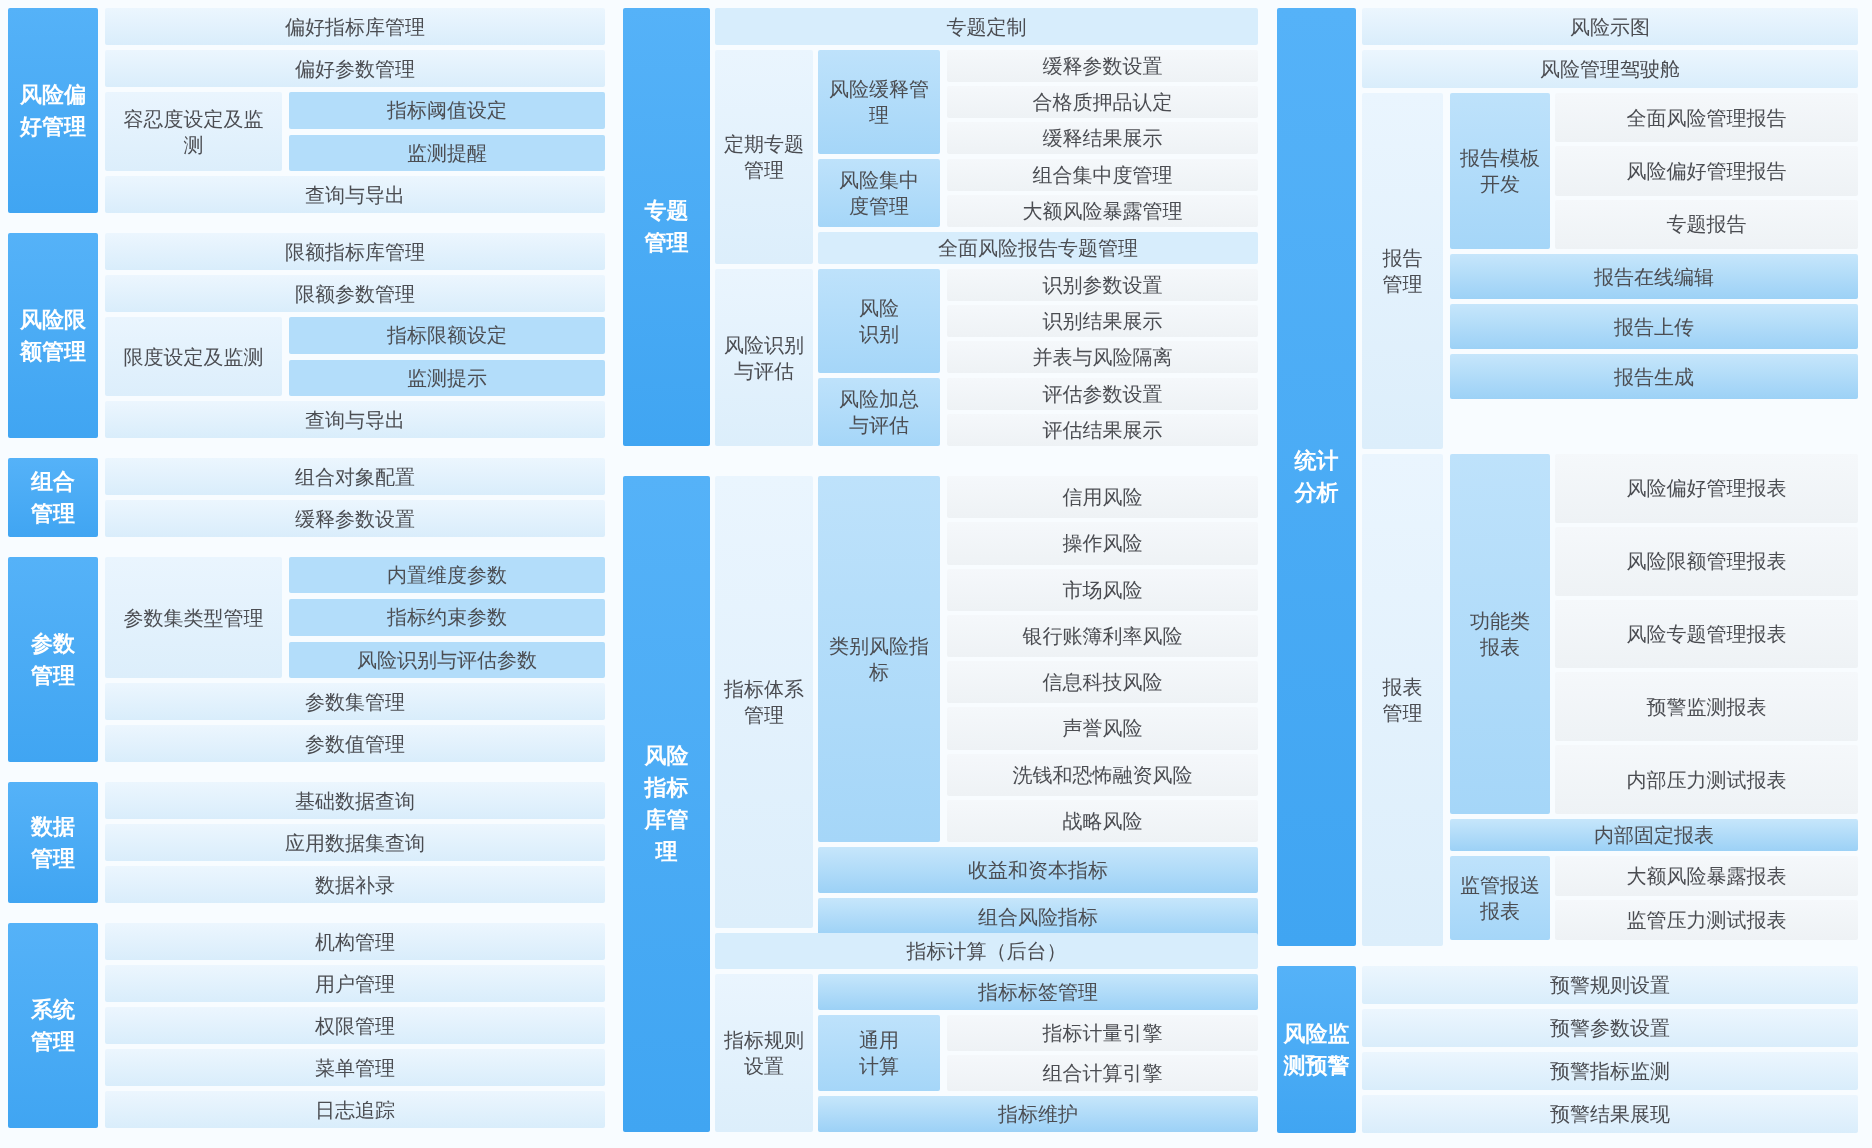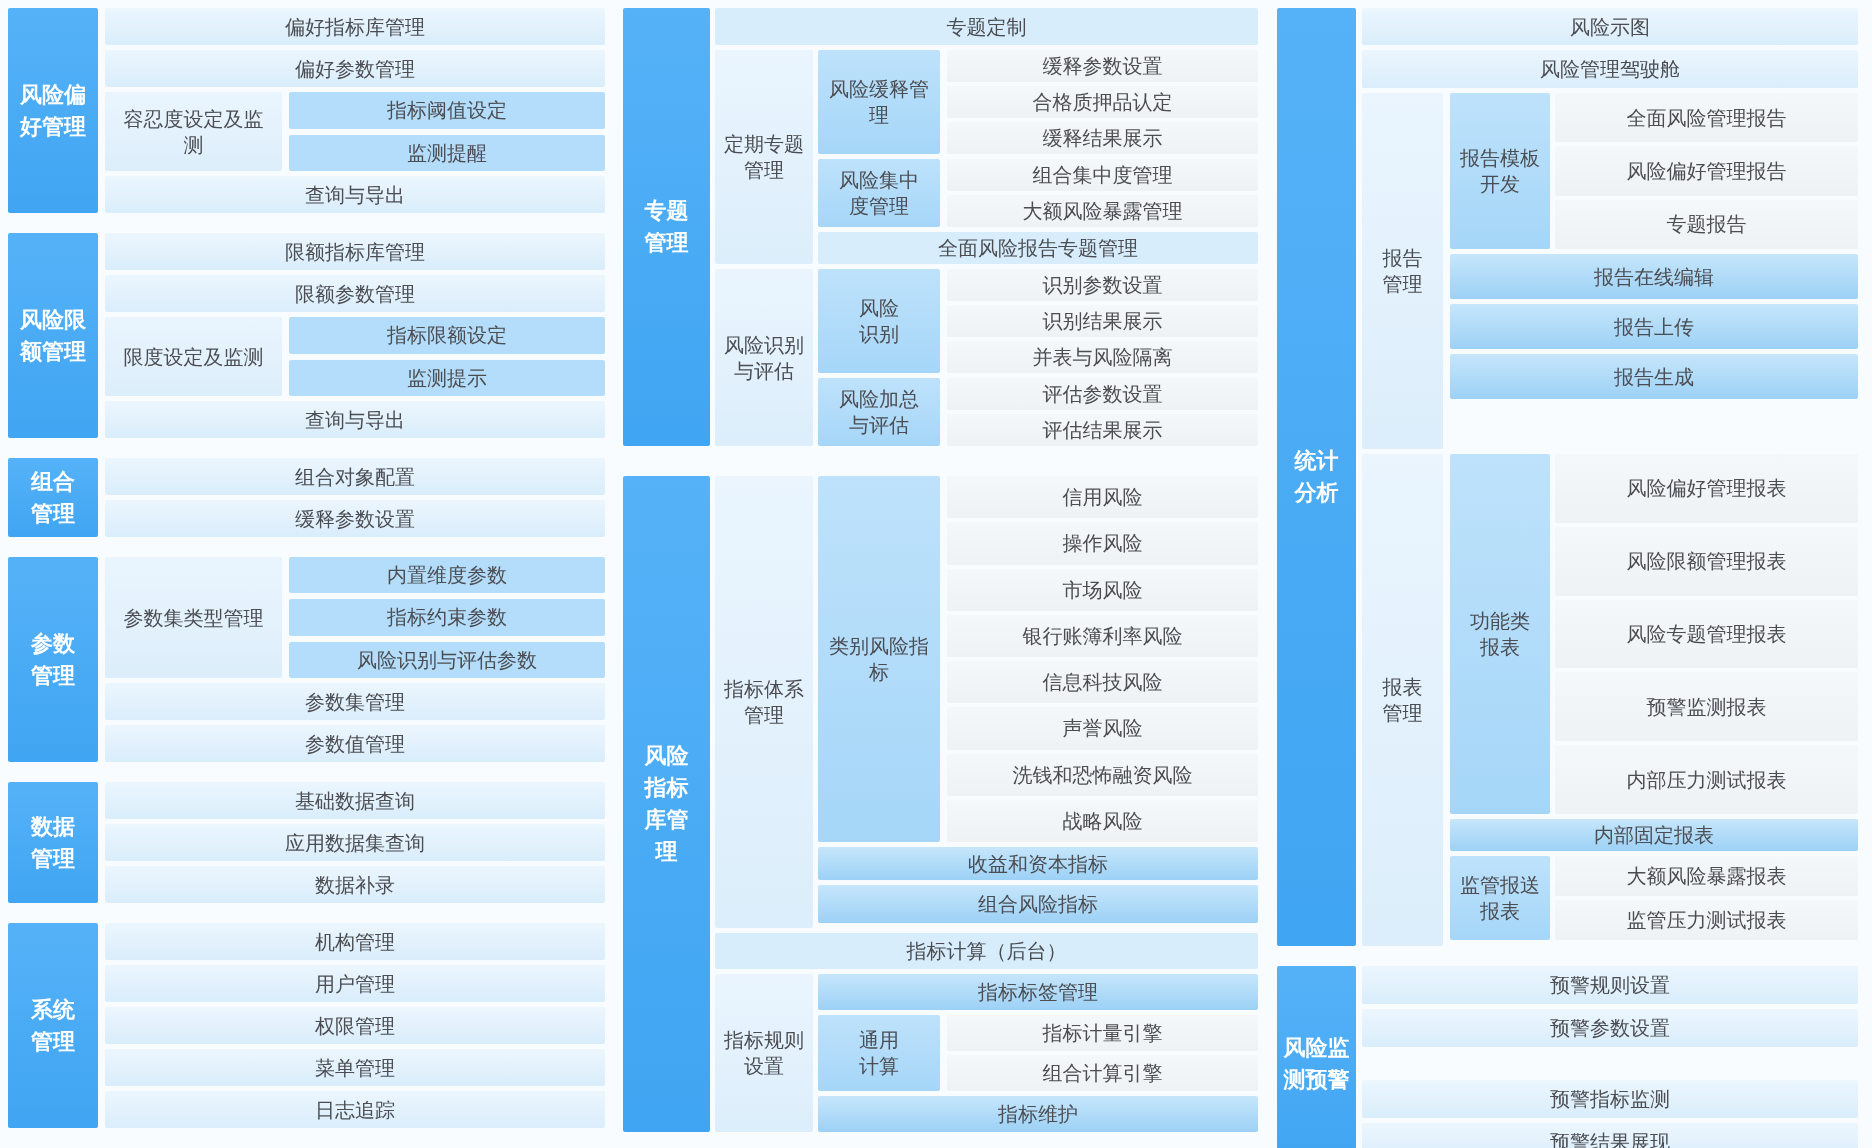--- a/index.html
+++ b/index.html
@@ -224,21 +224,21 @@
                 <div class="cell pale">信用风险</div>
                 <div class="cell pale">操作风险</div>
                 <div class="cell pale">市场风险</div>
                 <div class="cell pale">银行账簿利率风险</div>
                 <div class="cell pale">信息科技风险</div>
                 <div class="cell pale">声誉风险</div>
                 <div class="cell pale">洗钱和恐怖融资风险</div>
                 <div class="cell pale">战略风险</div>
               </div>
             </div>
-            <div class="cell mid" style="height: 33px; flex: 0 0 auto;">收益和资本指标</div>
+            <div class="cell mid" style="height: 46px; flex: 0 0 auto;">收益和资本指标</div>
             <div class="cell mid" style="height: 38px; flex: 0 0 auto;">组合风险指标</div>
           </div>
         </div>
         <div class="cell rowlight" style="height: 36px; flex: 0 0 auto;">指标计算（后台）</div>
         <div class="row grp g1" style="height: 158px; flex: 0 0 auto;">
           <div class="cell glabel box-light">指标规则
 设置</div>
           <div class="substack">
             <div class="cell mid" style="height: 36px; flex: 0 0 auto;">指标标签管理</div>
             <div class="row grp g2" style="height: 76px; flex: 0 0 auto;">
@@ -307,17 +307,17 @@
           </div>
         </div>
       </div>
     </div>
     <div class="section">
       <div class="sec-bar">风险监
 测预警</div>
       <div class="stack">
         <div class="cell item" style="height: 38px; flex: 0 0 auto;">预警规则设置</div>
         <div class="cell item" style="height: 38px; flex: 0 0 auto; font-family: Liberation Serif, serif;">预警参数设置</div>
-        <div class="cell item" style="height: 38px; flex: 0 0 auto; margin-top: 28px;">预警指标监测</div>
+        <div class="cell item" style="height: 38px; flex: 0 0 auto;">预警指标监测</div>
         <div class="cell item" style="height: 38px; flex: 0 0 auto;">预警结果展现</div>
       </div>
     </div>
   </div>
 
 </body></html>

